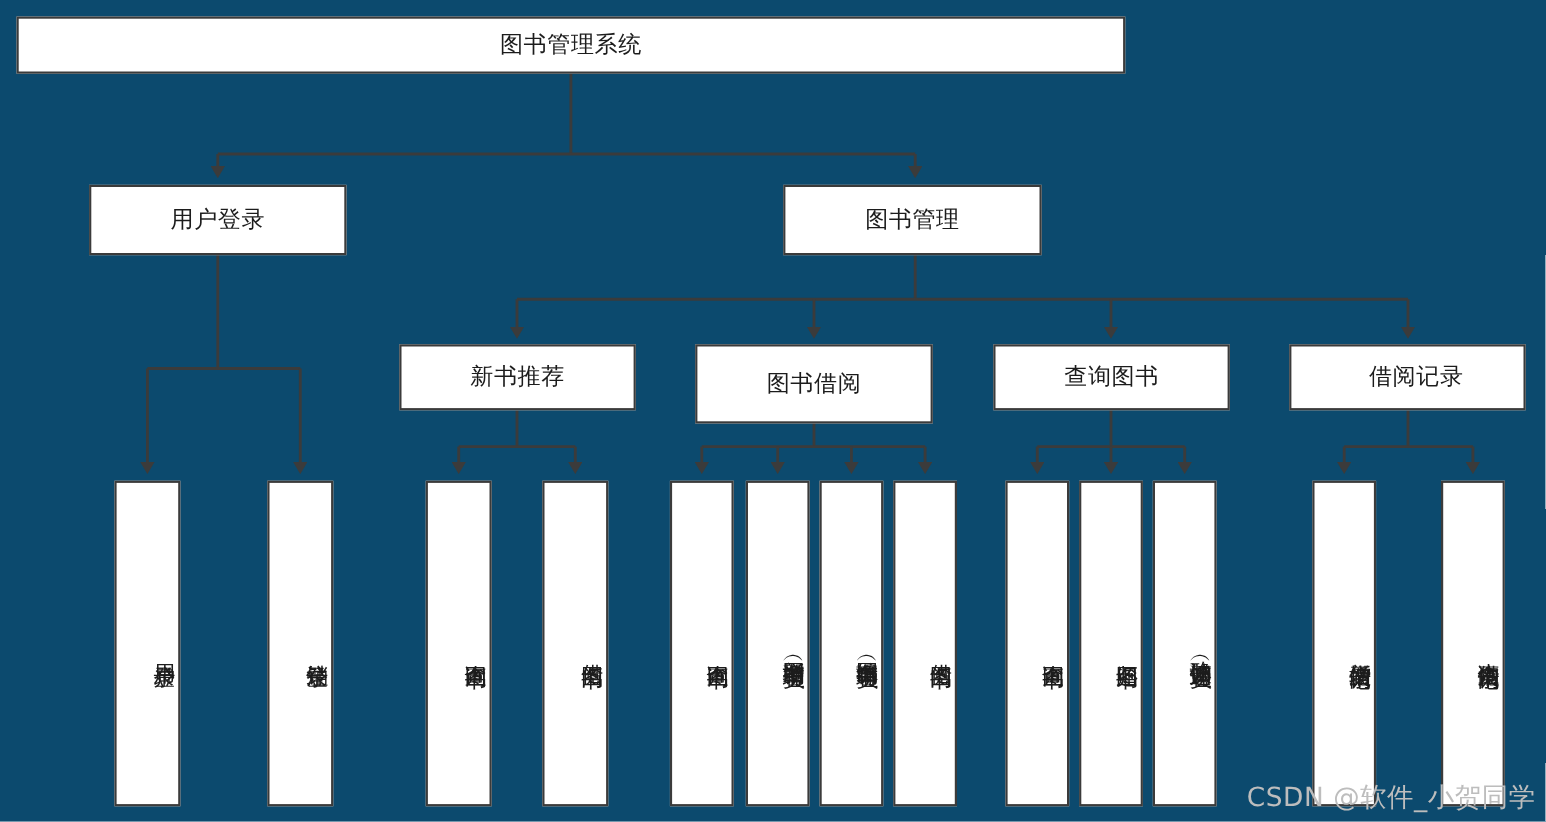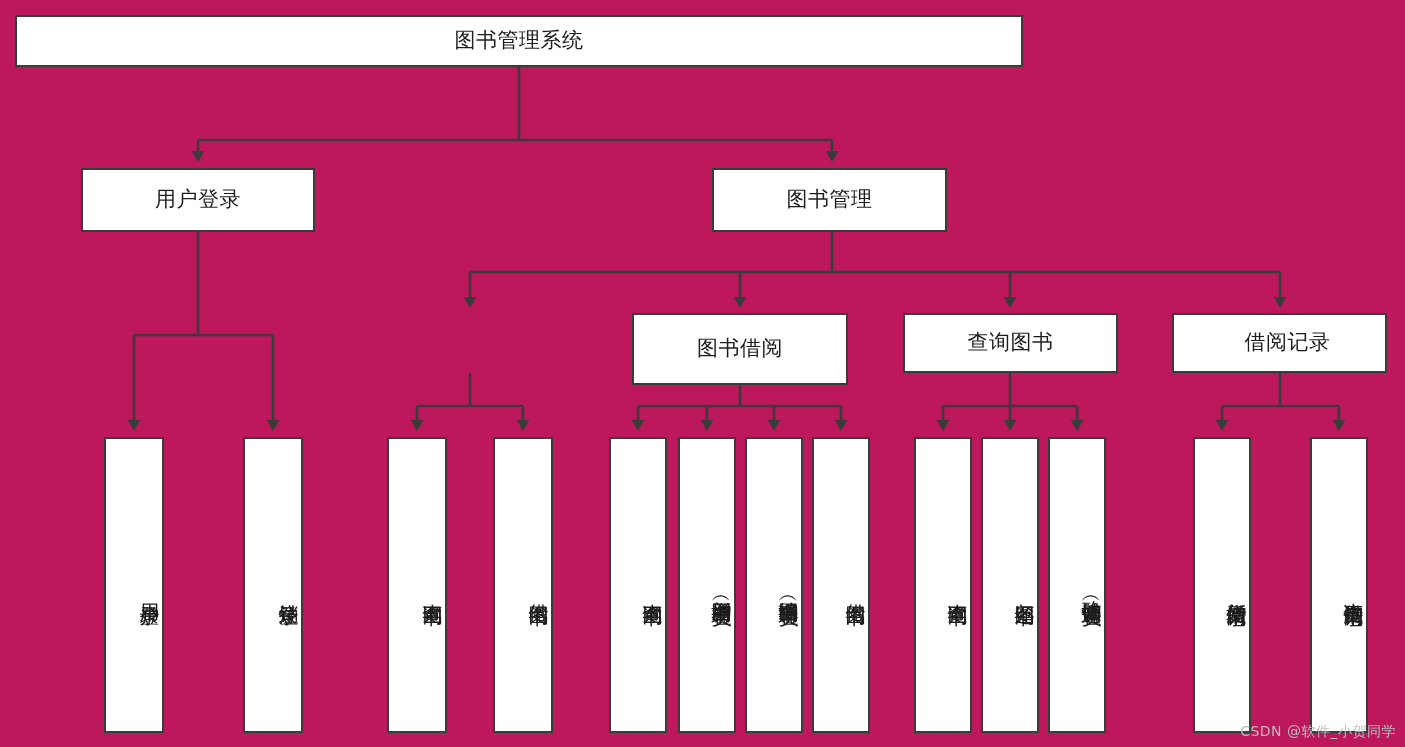--- a/index.html
+++ b/index.html
@@ -8,21 +8,21 @@
     padding: 0;
     background: #ffffff;
   }
   body {
     font-family: "DejaVu Sans", "Liberation Sans", sans-serif;
   }
   #diagram-root {
     position: relative;
     width: 1405px;
     height: 747px;
-    background: #be185d;
+    background: #0c4a6e;
     overflow: hidden;
   }
   #diagram-svg {
     position: absolute;
     left: 0;
     top: 0;
     width: 1405px;
     height: 747px;
   }
   .node-box {
@@ -55,21 +55,21 @@
   }
   .node-v .vtext {
     writing-mode: vertical-rl;
     text-orientation: upright;
     display: block;
   }
   #watermark {
     position: absolute;
     right: 9px;
     bottom: 6px;
-    font-size: 14px;
+    font-size: 24px;
     color: #bdbdbd;
     white-space: nowrap;
     letter-spacing: 0.5px;
   }
 </style>
 </head>
 <body>
 
 <div id="diagram-root">
 
@@ -127,20 +127,23 @@
     <span>图书管理系统</span>
   </div>
 
   <div class="node-box node-h" style="left:81px; top:168px; width:234px; height:64px;">
     <span>用户登录</span>
   </div>
   <div class="node-box node-h" style="left:712px; top:168px; width:235px; height:64px;">
     <span>图书管理</span>
   </div>
 
+  <div class="node-box node-h" style="left:363px; top:313px; width:215px; height:60px;">
+    <span>新书推荐</span>
+  </div>
   <div class="node-box node-h" style="left:632px; top:313px; width:216px; height:72px;">
     <span>图书借阅</span>
   </div>
   <div class="node-box node-h" style="left:903px; top:313px; width:215px; height:60px;">
     <span>查询图书</span>
   </div>
   <div class="node-box node-h" style="left:1172px; top:313px; width:215px; height:60px;padding-left:16px;">
     <span>借阅记录</span>
   </div>
 

